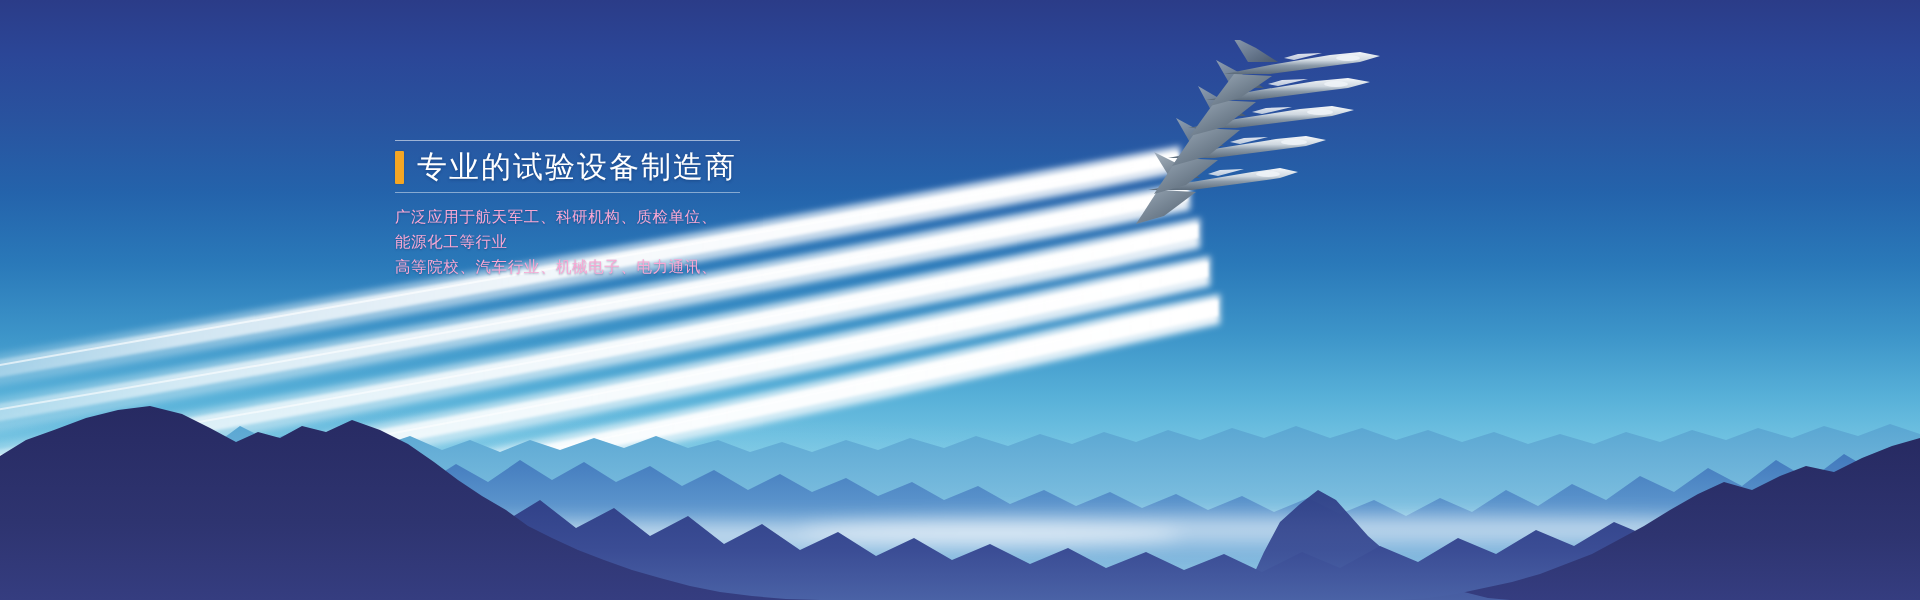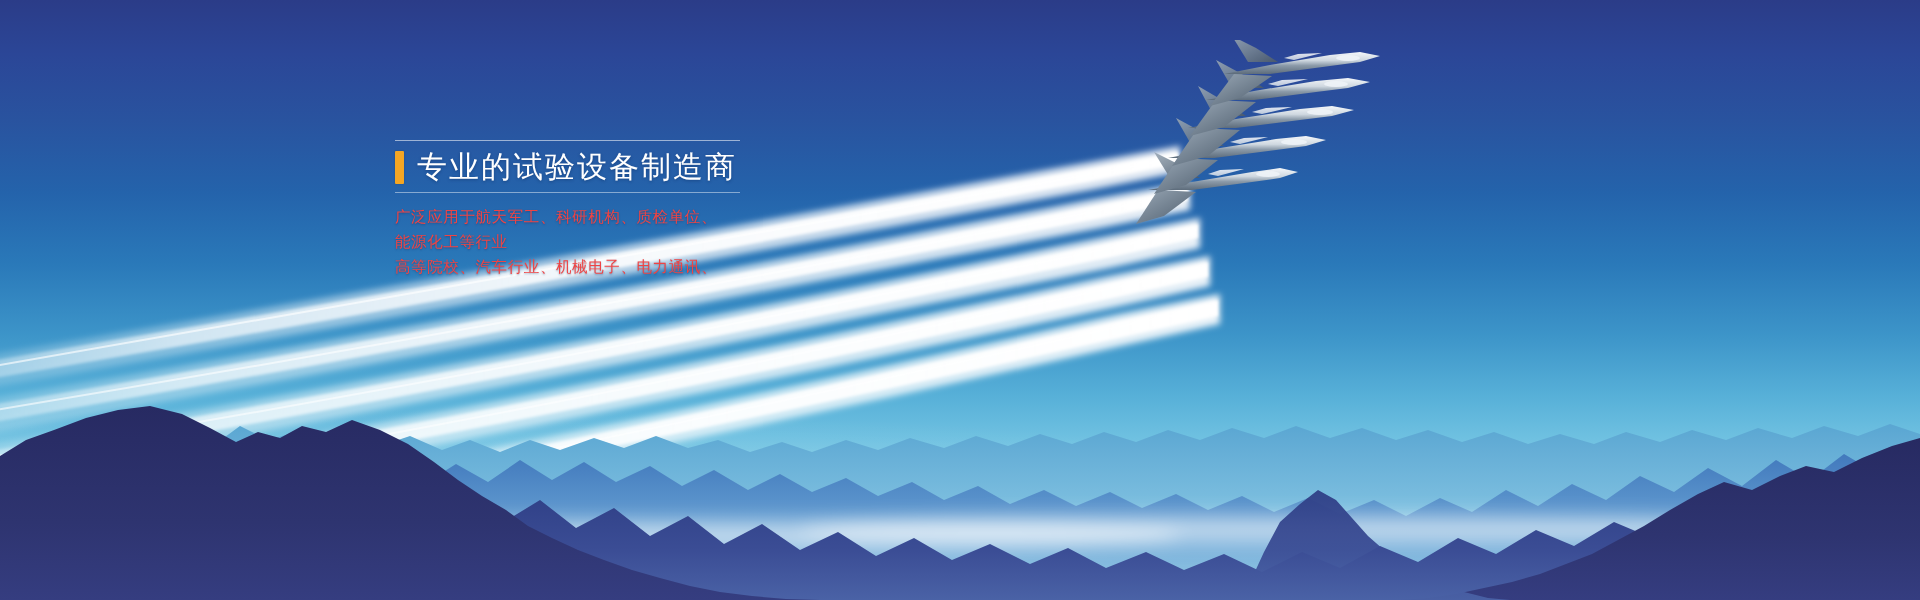--- a/index.html
+++ b/index.html
@@ -66,21 +66,21 @@
     color:#ffffff;
     font-size:30px;
     line-height:34px;
     letter-spacing:2px;
     font-weight:400;
     white-space:nowrap;
     text-shadow:0 1px 3px rgba(12,40,90,.45);
   }
   .subcopy{
     margin-top:11px;
-    color:#ef4444;
+    color:#f9a8d4;
     font-size:15.5px;
     line-height:25px;
     letter-spacing:.6px;
     text-shadow:0 1px 2px rgba(12,40,90,.40);
   }
   .subcopy div{white-space:nowrap;}
 </style>
 </head>
 <body>
 

